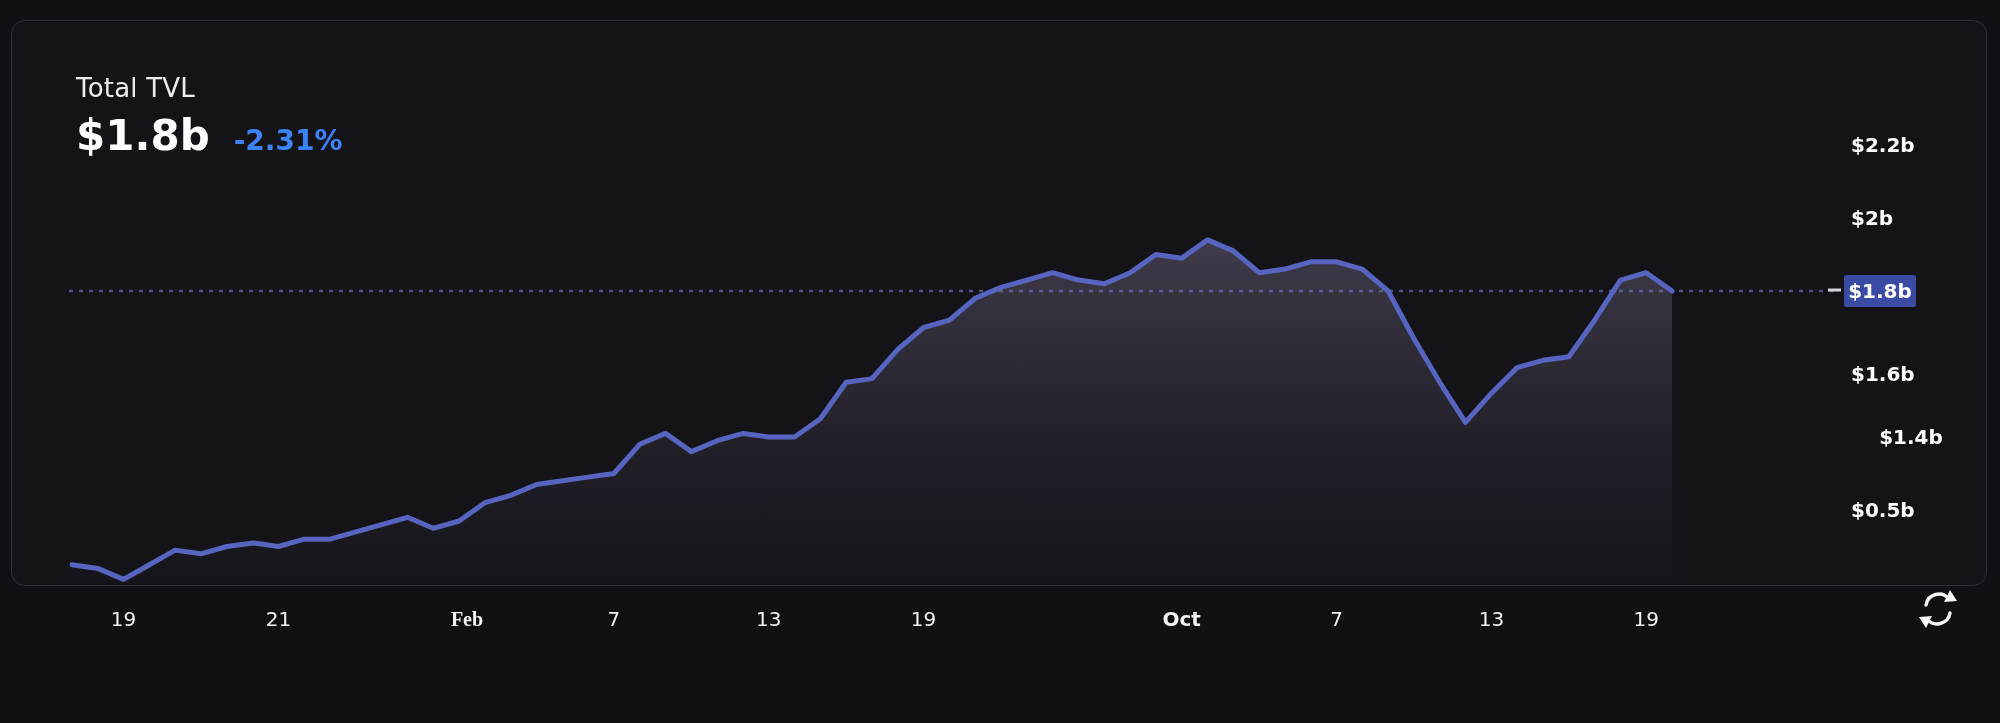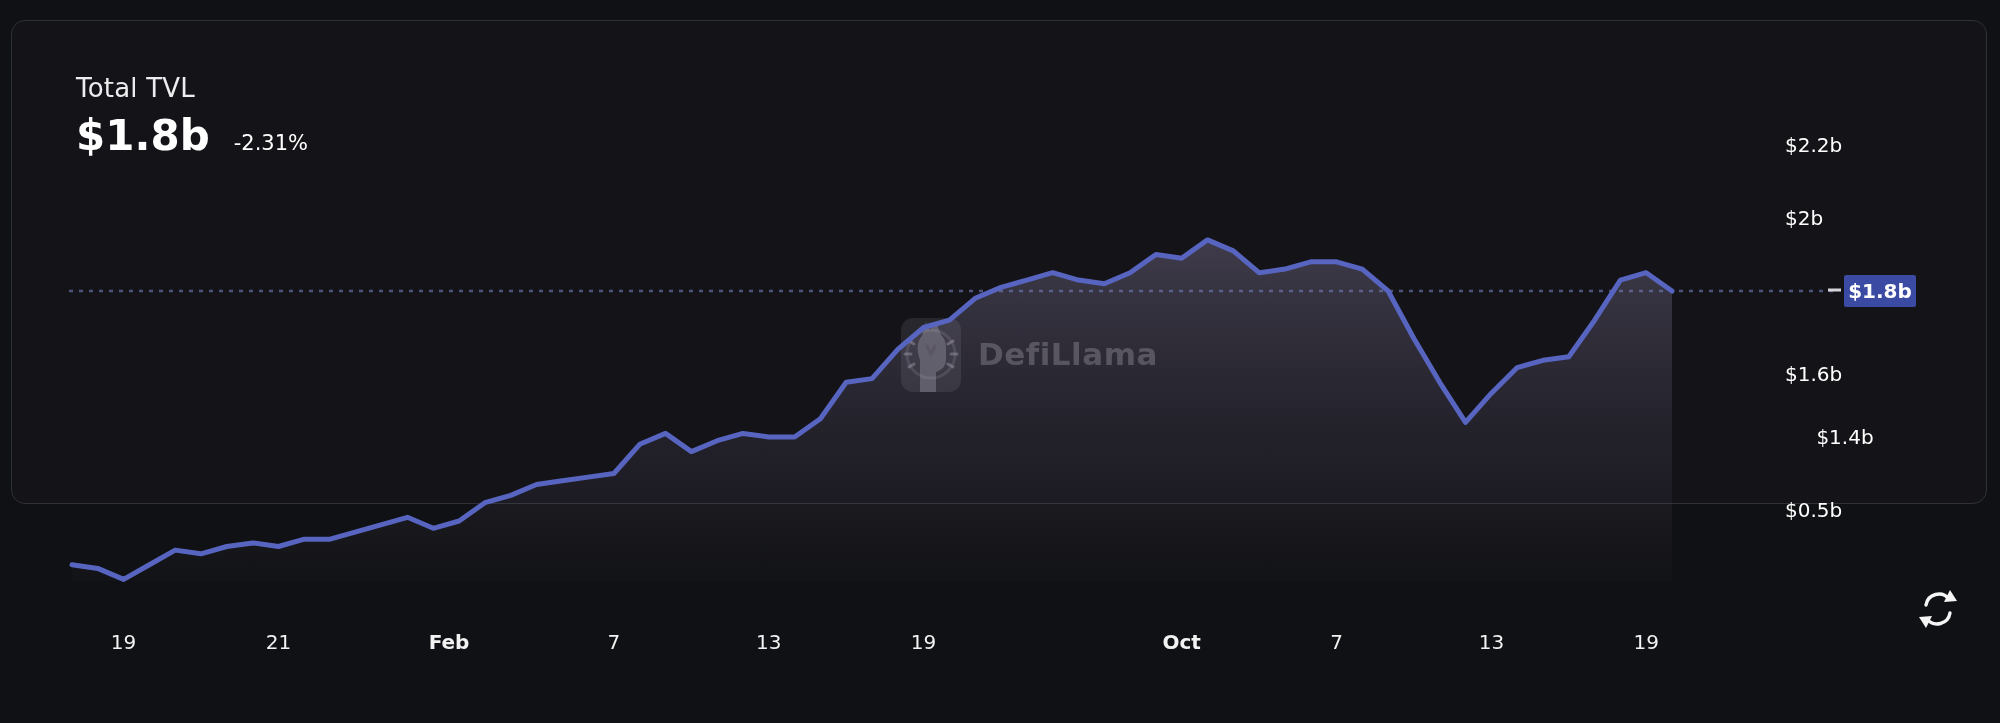--- a/index.html
+++ b/index.html
@@ -1,44 +1,44 @@
 <!DOCTYPE html>
 <html><head>
 <meta charset="utf-8">
 <style>
   * { margin:0; padding:0; box-sizing:border-box; }
   html,body { width:2000px; height:723px; background:#101114; overflow:hidden;
               font-family:"DejaVu Sans", "Liberation Sans", sans-serif; }
   #card {
-    position:absolute; left:11px; top:20px; width:1976px; height:484px;
+    position:absolute; left:11px; top:20px; width:1976px; height:566px;
     background:#131318; border:1px solid #2e3138; border-radius:14px;
   }
   #title-block { position:absolute; left:64px; top:52px; z-index:6; }
   .chart-title { font-size:26px; font-weight:500; color:#ededef; letter-spacing:0.2px; }
   .headline { display:flex; align-items:baseline; margin-top:8px; }
   .headline-value { font-size:42px; font-weight:bold; color:#ffffff; }
-  .headline-change { font-size:21px; font-weight:400; color:#ffffff; margin-left:24px; }
+  .headline-change { font-size:28px; font-weight:700; color:#3b82f6; margin-left:24px; }
 
   svg.layer { position:absolute; left:0; top:0; }
   #area-svg { z-index:1; }
   #line-svg { z-index:3; }
 
   #watermark { position:absolute; left:889px; top:293px; z-index:2;
                display:flex; align-items:center; gap:15px; }
   #watermark-text { font-size:31px; font-weight:bold; color:rgba(190,187,200,0.30);
                     letter-spacing:0.5px; }
 
-  .y-label { position:absolute; left:1773px; width:120px; height:24px; line-height:24px;
-             font-size:20px; font-weight:400; color:#ffffff; z-index:5; }
+  .y-label { position:absolute; left:1839px; width:120px; height:24px; line-height:24px;
+             font-size:20px; font-weight:700; color:#ffffff; z-index:5; }
   #y-highlight { position:absolute; left:1832px; top:254px; width:72px; height:32px;
                  background:#3b4ba3; border-radius:2px; color:#ffffff; font-size:20px;
                  font-weight:600; text-align:center; line-height:32px; z-index:5; }
   .x-label { position:absolute; top:586px; height:24px; line-height:24px;
              font-size:20px; color:#f2f2f2; transform:translateX(-50%);
-             white-space:nowrap; z-index:5;margin-top:23px; }
+             white-space:nowrap; z-index:5; }
   .x-label.bold { font-weight:bold; }
 
   #refresh-btn { position:absolute; left:1902px; top:564px; width:48px; height:48px;
                  z-index:6; background:none; border:none; cursor:pointer;
                  display:flex; align-items:center; justify-content:center; }
 </style>
 </head>
 <body>
 
 <div id="card">
@@ -55,57 +55,40 @@
     <defs>
       <linearGradient id="fillGrad" gradientUnits="userSpaceOnUse" x1="0" y1="212" x2="0" y2="566">
         <stop offset="0" stop-color="rgba(132,122,154,0.40)"></stop>
         <stop offset="0.55" stop-color="rgba(120,110,140,0.16)"></stop>
         <stop offset="1" stop-color="rgba(120,110,140,0.02)"></stop>
       </linearGradient>
     </defs>
     <path id="area-path" d="M60.0,543.8 L85.8,547.4 L111.6,558.4 L137.4,543.8 L163.2,529.1 L189.0,532.8 L214.8,525.5 L240.6,521.9 L266.5,525.5 L292.3,518.2 L318.1,518.2 L343.9,510.9 L369.7,503.6 L395.5,496.3 L421.3,507.3 L447.1,500.0 L472.9,481.7 L498.7,474.4 L524.5,463.5 L550.3,459.8 L576.1,456.1 L601.9,452.5 L627.7,423.3 L653.5,412.4 L679.4,430.6 L705.2,419.7 L731.0,412.4 L756.8,416.0 L782.6,416.0 L808.4,397.8 L834.2,361.3 L860.0,357.6 L885.8,328.4 L911.6,306.5 L937.4,299.2 L963.2,277.3 L989.0,266.4 L1014.8,259.1 L1040.6,251.7 L1066.5,259.1 L1092.3,262.7 L1118.1,251.7 L1143.9,233.5 L1169.7,237.2 L1195.5,218.9 L1221.3,229.9 L1247.1,251.7 L1272.9,248.1 L1298.7,240.8 L1324.5,240.8 L1350.3,248.1 L1376.1,270.0 L1401.9,317.5 L1427.7,361.3 L1453.5,401.4 L1479.4,372.2 L1505.2,346.6 L1531.0,339.3 L1556.8,335.7 L1582.6,299.2 L1608.4,259.1 L1634.2,251.7 L1660.0,270.0 L1660.0,560 L60.0,560 Z" fill="url(#fillGrad)"></path>
   </svg>
 
-  <div id="watermark">
-    <svg width="62" height="80" viewBox="0 0 62 80">
-      <rect x="0" y="4" width="60" height="74" rx="12" fill="rgba(165,160,178,0.14)"></rect>
-      <circle cx="30" cy="40" r="24" fill="none" stroke="rgba(170,165,182,0.18)" stroke-width="3"></circle>
-      <g stroke="rgba(175,170,188,0.38)" stroke-width="3" stroke-linecap="round">
-        <line x1="10" y1="40" x2="4" y2="40"></line>
-        <line x1="13" y1="30" x2="8" y2="27"></line>
-        <line x1="13" y1="50" x2="8" y2="53"></line>
-        <line x1="50" y1="40" x2="56" y2="40"></line>
-        <line x1="47" y1="30" x2="52" y2="27"></line>
-        <line x1="47" y1="50" x2="52" y2="53"></line>
-      </g>
-      <path d="M21,22 L25,8 L29,16 L35,8 L40,21 C44,25 45,29 45,34 L45,45 C45,52 41,56 35,58 L35,78 L19,78 L19,46 C17,41 16,35 17,30 C18,26 19,24 21,22 Z" fill="rgba(178,173,190,0.32)"></path>
-      <path d="M26,32 L30,40 L34,32" fill="none" stroke="rgba(80,76,92,0.45)" stroke-width="3" stroke-linecap="round"></path>
-    </svg>
-    <span id="watermark-text">DefiLlama</span>
-  </div>
 
   <svg id="line-svg" class="layer" width="2000" height="723">
     <line x1="57" y1="270" x2="1822" y2="270" stroke="rgba(110,122,180,0.65)" stroke-width="2.5" stroke-dasharray="4 6"></line>
     <line x1="1816" y1="269" x2="1829" y2="269" stroke="#d4d4da" stroke-width="3"></line>
     <path id="line-path" d="M60.0,543.8 L85.8,547.4 L111.6,558.4 L137.4,543.8 L163.2,529.1 L189.0,532.8 L214.8,525.5 L240.6,521.9 L266.5,525.5 L292.3,518.2 L318.1,518.2 L343.9,510.9 L369.7,503.6 L395.5,496.3 L421.3,507.3 L447.1,500.0 L472.9,481.7 L498.7,474.4 L524.5,463.5 L550.3,459.8 L576.1,456.1 L601.9,452.5 L627.7,423.3 L653.5,412.4 L679.4,430.6 L705.2,419.7 L731.0,412.4 L756.8,416.0 L782.6,416.0 L808.4,397.8 L834.2,361.3 L860.0,357.6 L885.8,328.4 L911.6,306.5 L937.4,299.2 L963.2,277.3 L989.0,266.4 L1014.8,259.1 L1040.6,251.7 L1066.5,259.1 L1092.3,262.7 L1118.1,251.7 L1143.9,233.5 L1169.7,237.2 L1195.5,218.9 L1221.3,229.9 L1247.1,251.7 L1272.9,248.1 L1298.7,240.8 L1324.5,240.8 L1350.3,248.1 L1376.1,270.0 L1401.9,317.5 L1427.7,361.3 L1453.5,401.4 L1479.4,372.2 L1505.2,346.6 L1531.0,339.3 L1556.8,335.7 L1582.6,299.2 L1608.4,259.1 L1634.2,251.7 L1660.0,270.0" fill="none" stroke="#5865c0" stroke-width="5" stroke-linejoin="round" stroke-linecap="round"></path>
   </svg>
 
   <div id="y-axis">
       <div class="y-label" style="top: 112px;">$2.2b</div>
       <div class="y-label" style="top: 185px;">$2b</div>
       <div class="y-label" style="top: 331px; margin-top: 10px;">$1.6b</div>
       <div class="y-label" style="top: 404px; text-align: center;">$1.4b</div>
       <div class="y-label" style="top: 477px;">$0.5b</div>
     </div>
   <div id="y-highlight">$1.8b</div>
 
   <div id="x-axis">
       <div class="x-label" style="left: 111.6px;">19</div>
       <div class="x-label" style="left: 266.5px;">21</div>
-      <div class="x-label bold" style="left: 437px;">Feb</div>
+      <div class="x-label bold" style="left: 455px; font-family: Liberation Serif, serif;">Feb</div>
       <div class="x-label" style="left: 601.9px;">7</div>
       <div class="x-label" style="left: 756.8px;">13</div>
       <div class="x-label" style="left: 911.6px;">19</div>
       <div class="x-label bold" style="left: 1169.7px;">Oct</div>
       <div class="x-label" style="left: 1324.5px;">7</div>
       <div class="x-label" style="left: 1479.4px;">13</div>
       <div class="x-label" style="left: 1634.2px;">19</div>
     </div>
 
   <button id="refresh-btn">

